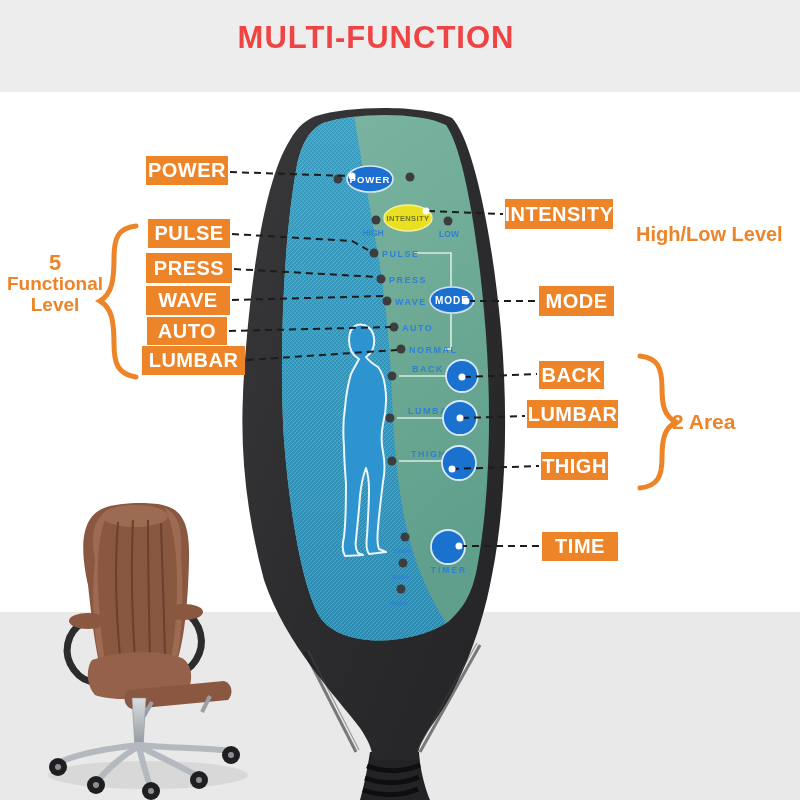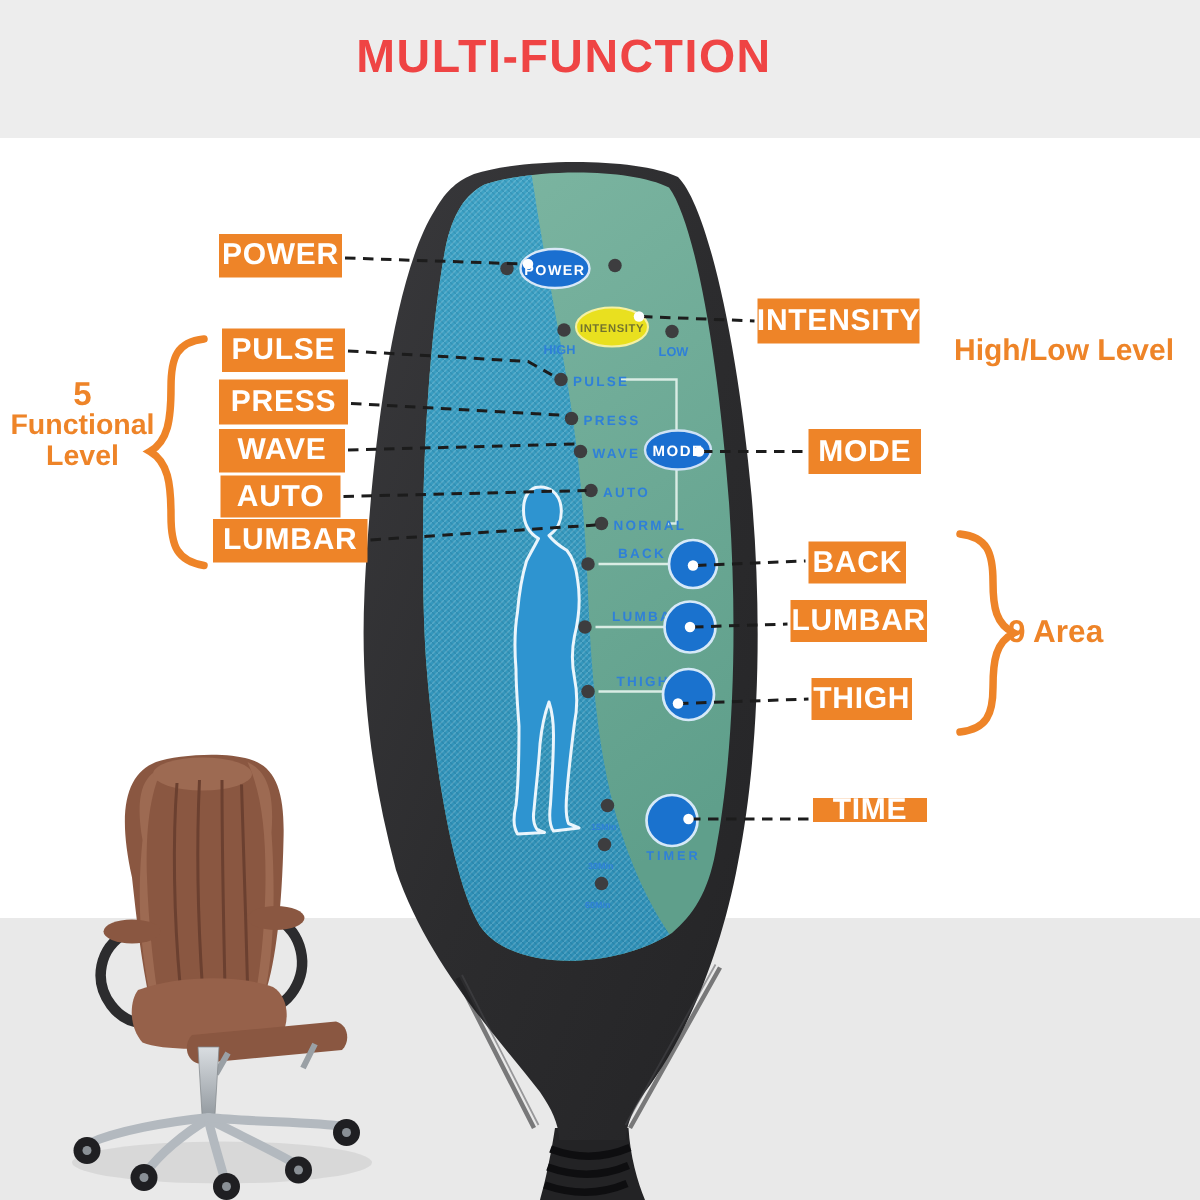--- a/index.html
+++ b/index.html
@@ -253,21 +253,21 @@
 <div class="lbl" style="left:146px;top:253px;width:86px;height:30px;">PRESS</div>
 <div class="lbl" style="left:146px;top:286px;width:84px;height:29px;">WAVE</div>
 <div class="lbl" style="left:147px;top:317px;width:80px;height:28px;">AUTO</div>
 <div class="lbl" style="left:142px;top:346px;width:103px;height:29px;">LUMBAR</div>
 
 <div class="lbl" style="left:505px;top:199px;width:108px;height:30px;">INTENSITY</div>
 <div class="lbl" style="left:539px;top:286px;width:75px;height:30px;">MODE</div>
 <div class="lbl" style="left:539px;top:361px;width:65px;height:28px;">BACK</div>
 <div class="lbl" style="left:527px;top:400px;width:91px;height:28px;">LUMBAR</div>
 <div class="lbl" style="left:541px;top:452px;width:67px;height:28px;">THIGH</div>
-<div class="lbl" style="left:542px;top:532px;width:76px;height:16px;">TIME</div>
+<div class="lbl" style="left:542px;top:532px;width:76px;height:29px;">TIME</div>
 
 <div class="note note-modes">
   <div class="n1">5</div>
   <div>Functional</div>
   <div>Level</div>
 </div>
 <div class="note note-high">High/Low Level</div>
-<div class="note note-area">9 Area</div>
+<div class="note note-area">2 Area</div>
 
 </body></html>

